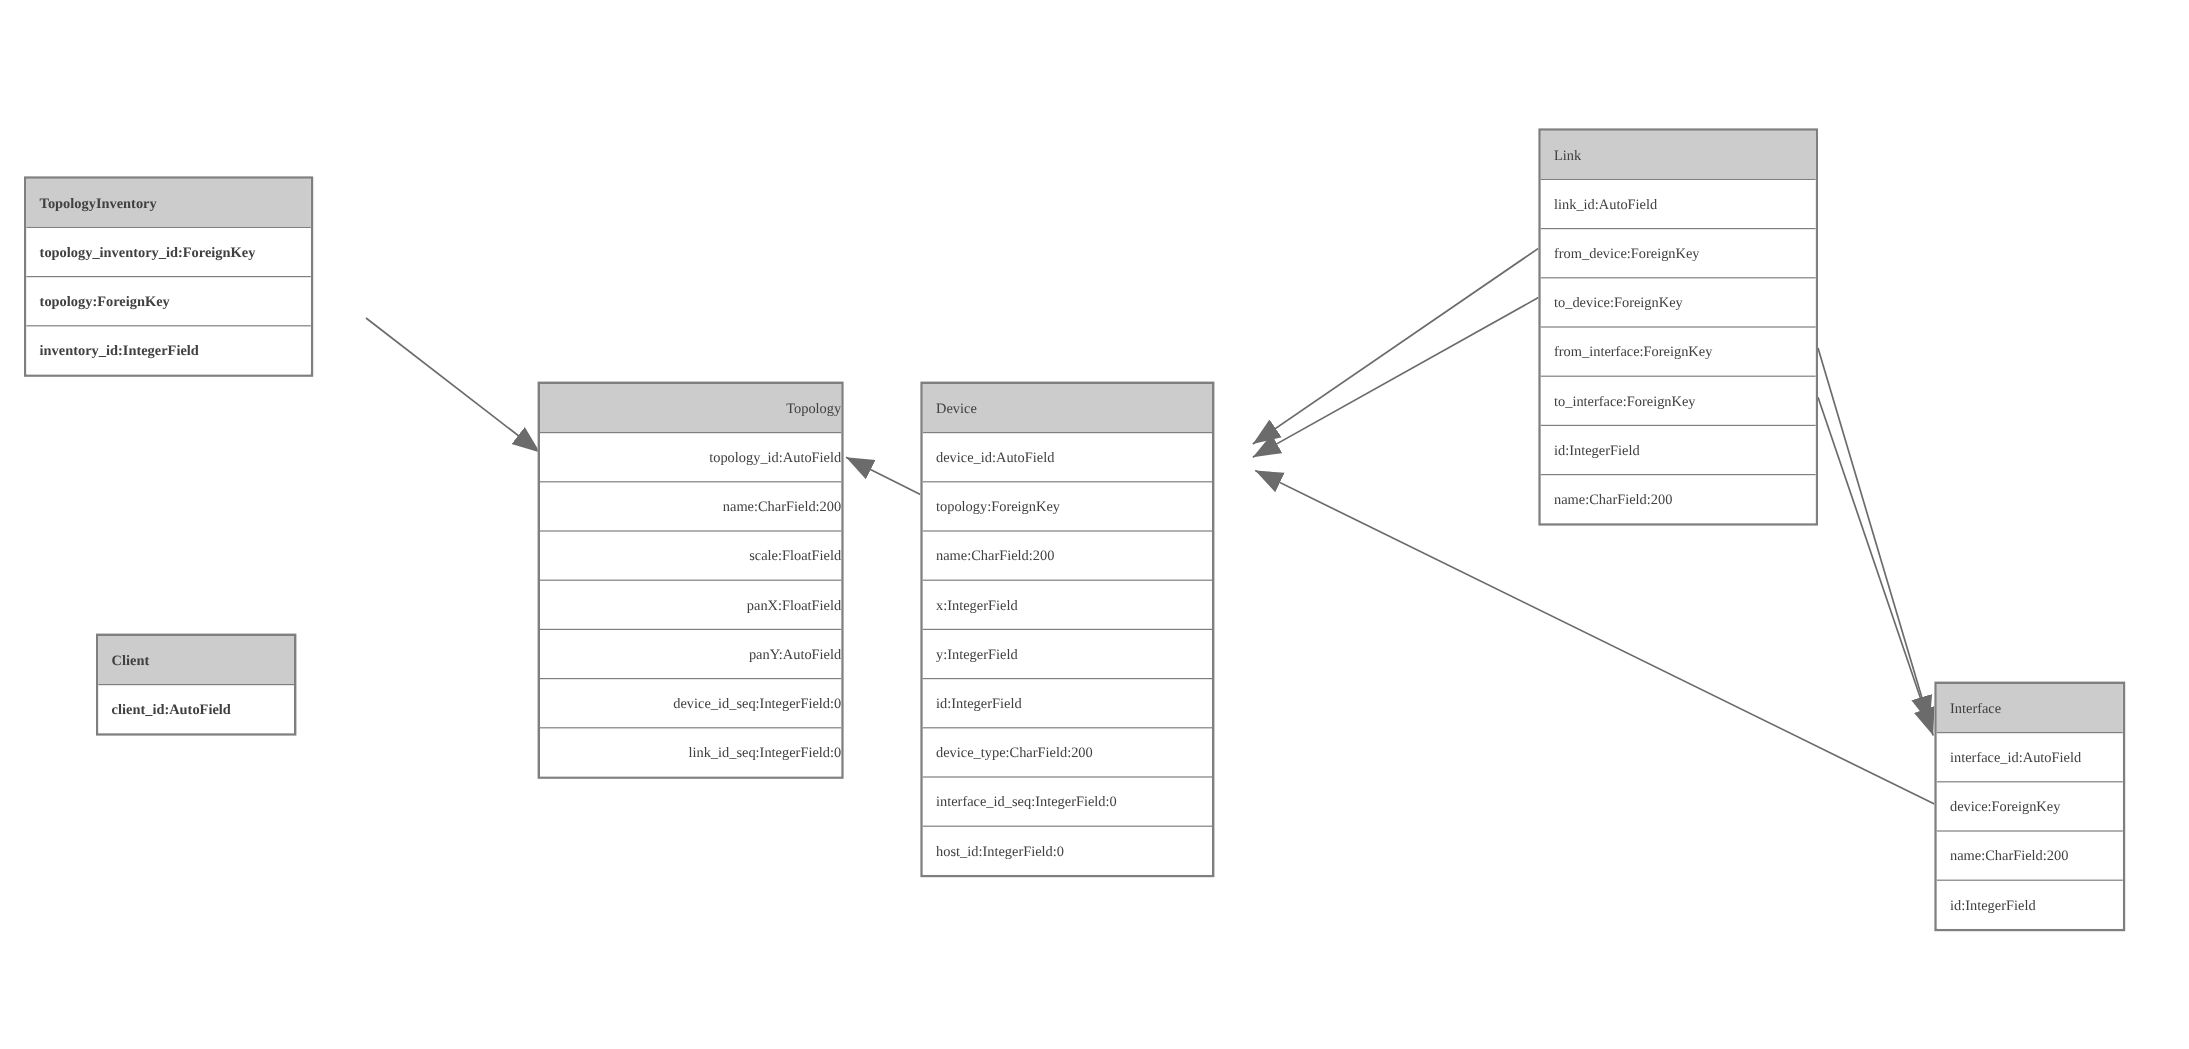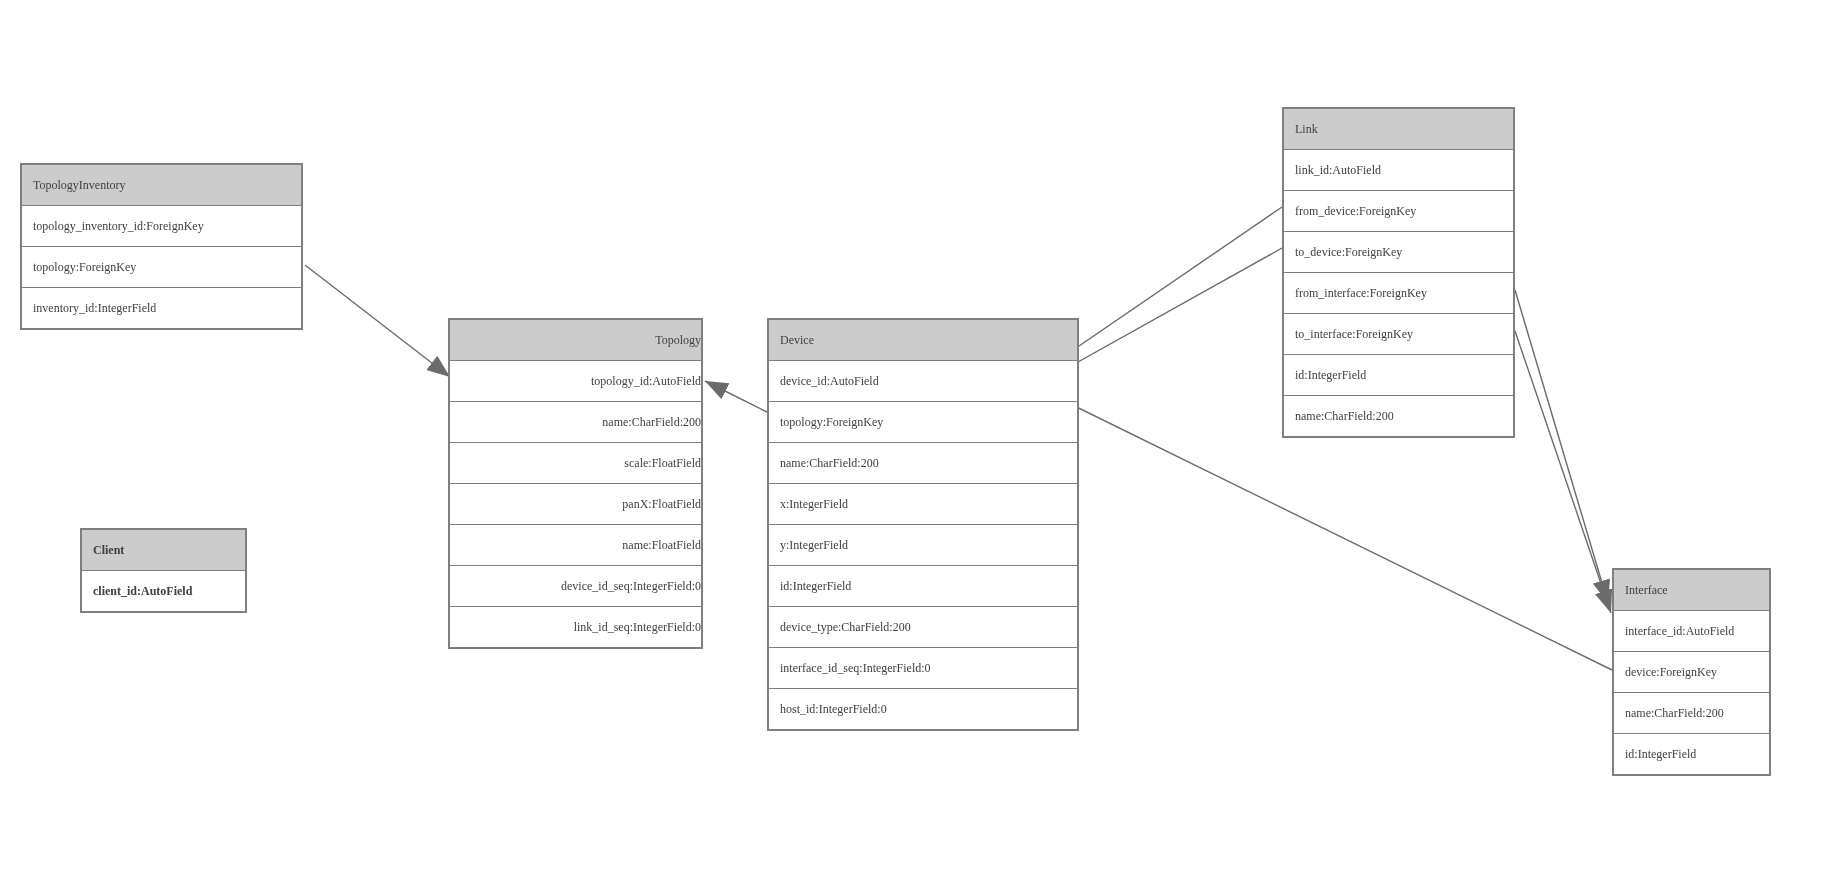--- a/index.html
+++ b/index.html
@@ -33,24 +33,24 @@
     overflow: hidden;
   }
   .entity-row {
     height: 40px;
     line-height: 40px;
     padding-left: 11px;
     border-top: 1px solid #7f7f7f;
     background: #ffffff;
     overflow: hidden;
   }
-  .e-topologyinventory { left: 20px;   top: 163px; width: 283px; }
+  .e-topologyinventory { left: 20px;   top: 147px; width: 241px; font-weight: bold; }
   .e-topology          { left: 448px;  top: 318px; width: 255px; text-align: right; }
   .e-client            { left: 80px;   top: 528px; width: 167px; font-weight: bold; }
-  .e-device            { left: 767px;  top: 318px; width: 312px; }
+  .e-device            { left: 767px;  top: 318px; width: 245px; }
   .e-link              { left: 1282px; top: 107px; width: 233px; }
   .e-interface         { left: 1612px; top: 568px; width: 159px; }
   .rel-line { stroke: #6b6b6b; stroke-width: 1.4; fill: none; }
 </style>
 </head>
 <body>
 
 <div id="canvas">
 
   <svg id="relations" viewBox="0 0 1824 874" xmlns="http://www.w3.org/2000/svg">
@@ -74,21 +74,21 @@
     <div class="entity-row">topology:ForeignKey</div>
     <div class="entity-row">inventory_id:IntegerField</div>
   </div>
 
   <div class="entity e-topology">
     <div class="entity-header">Topology</div>
     <div class="entity-row">topology_id:AutoField</div>
     <div class="entity-row">name:CharField:200</div>
     <div class="entity-row">scale:FloatField</div>
     <div class="entity-row">panX:FloatField</div>
-    <div class="entity-row">name:FloatField</div>
+    <div class="entity-row">panY:AutoField</div>
     <div class="entity-row">device_id_seq:IntegerField:0</div>
     <div class="entity-row">link_id_seq:IntegerField:0</div>
   </div>
 
   <div class="entity e-client">
     <div class="entity-header">Client</div>
     <div class="entity-row">client_id:AutoField</div>
   </div>
 
   <div class="entity e-device">

